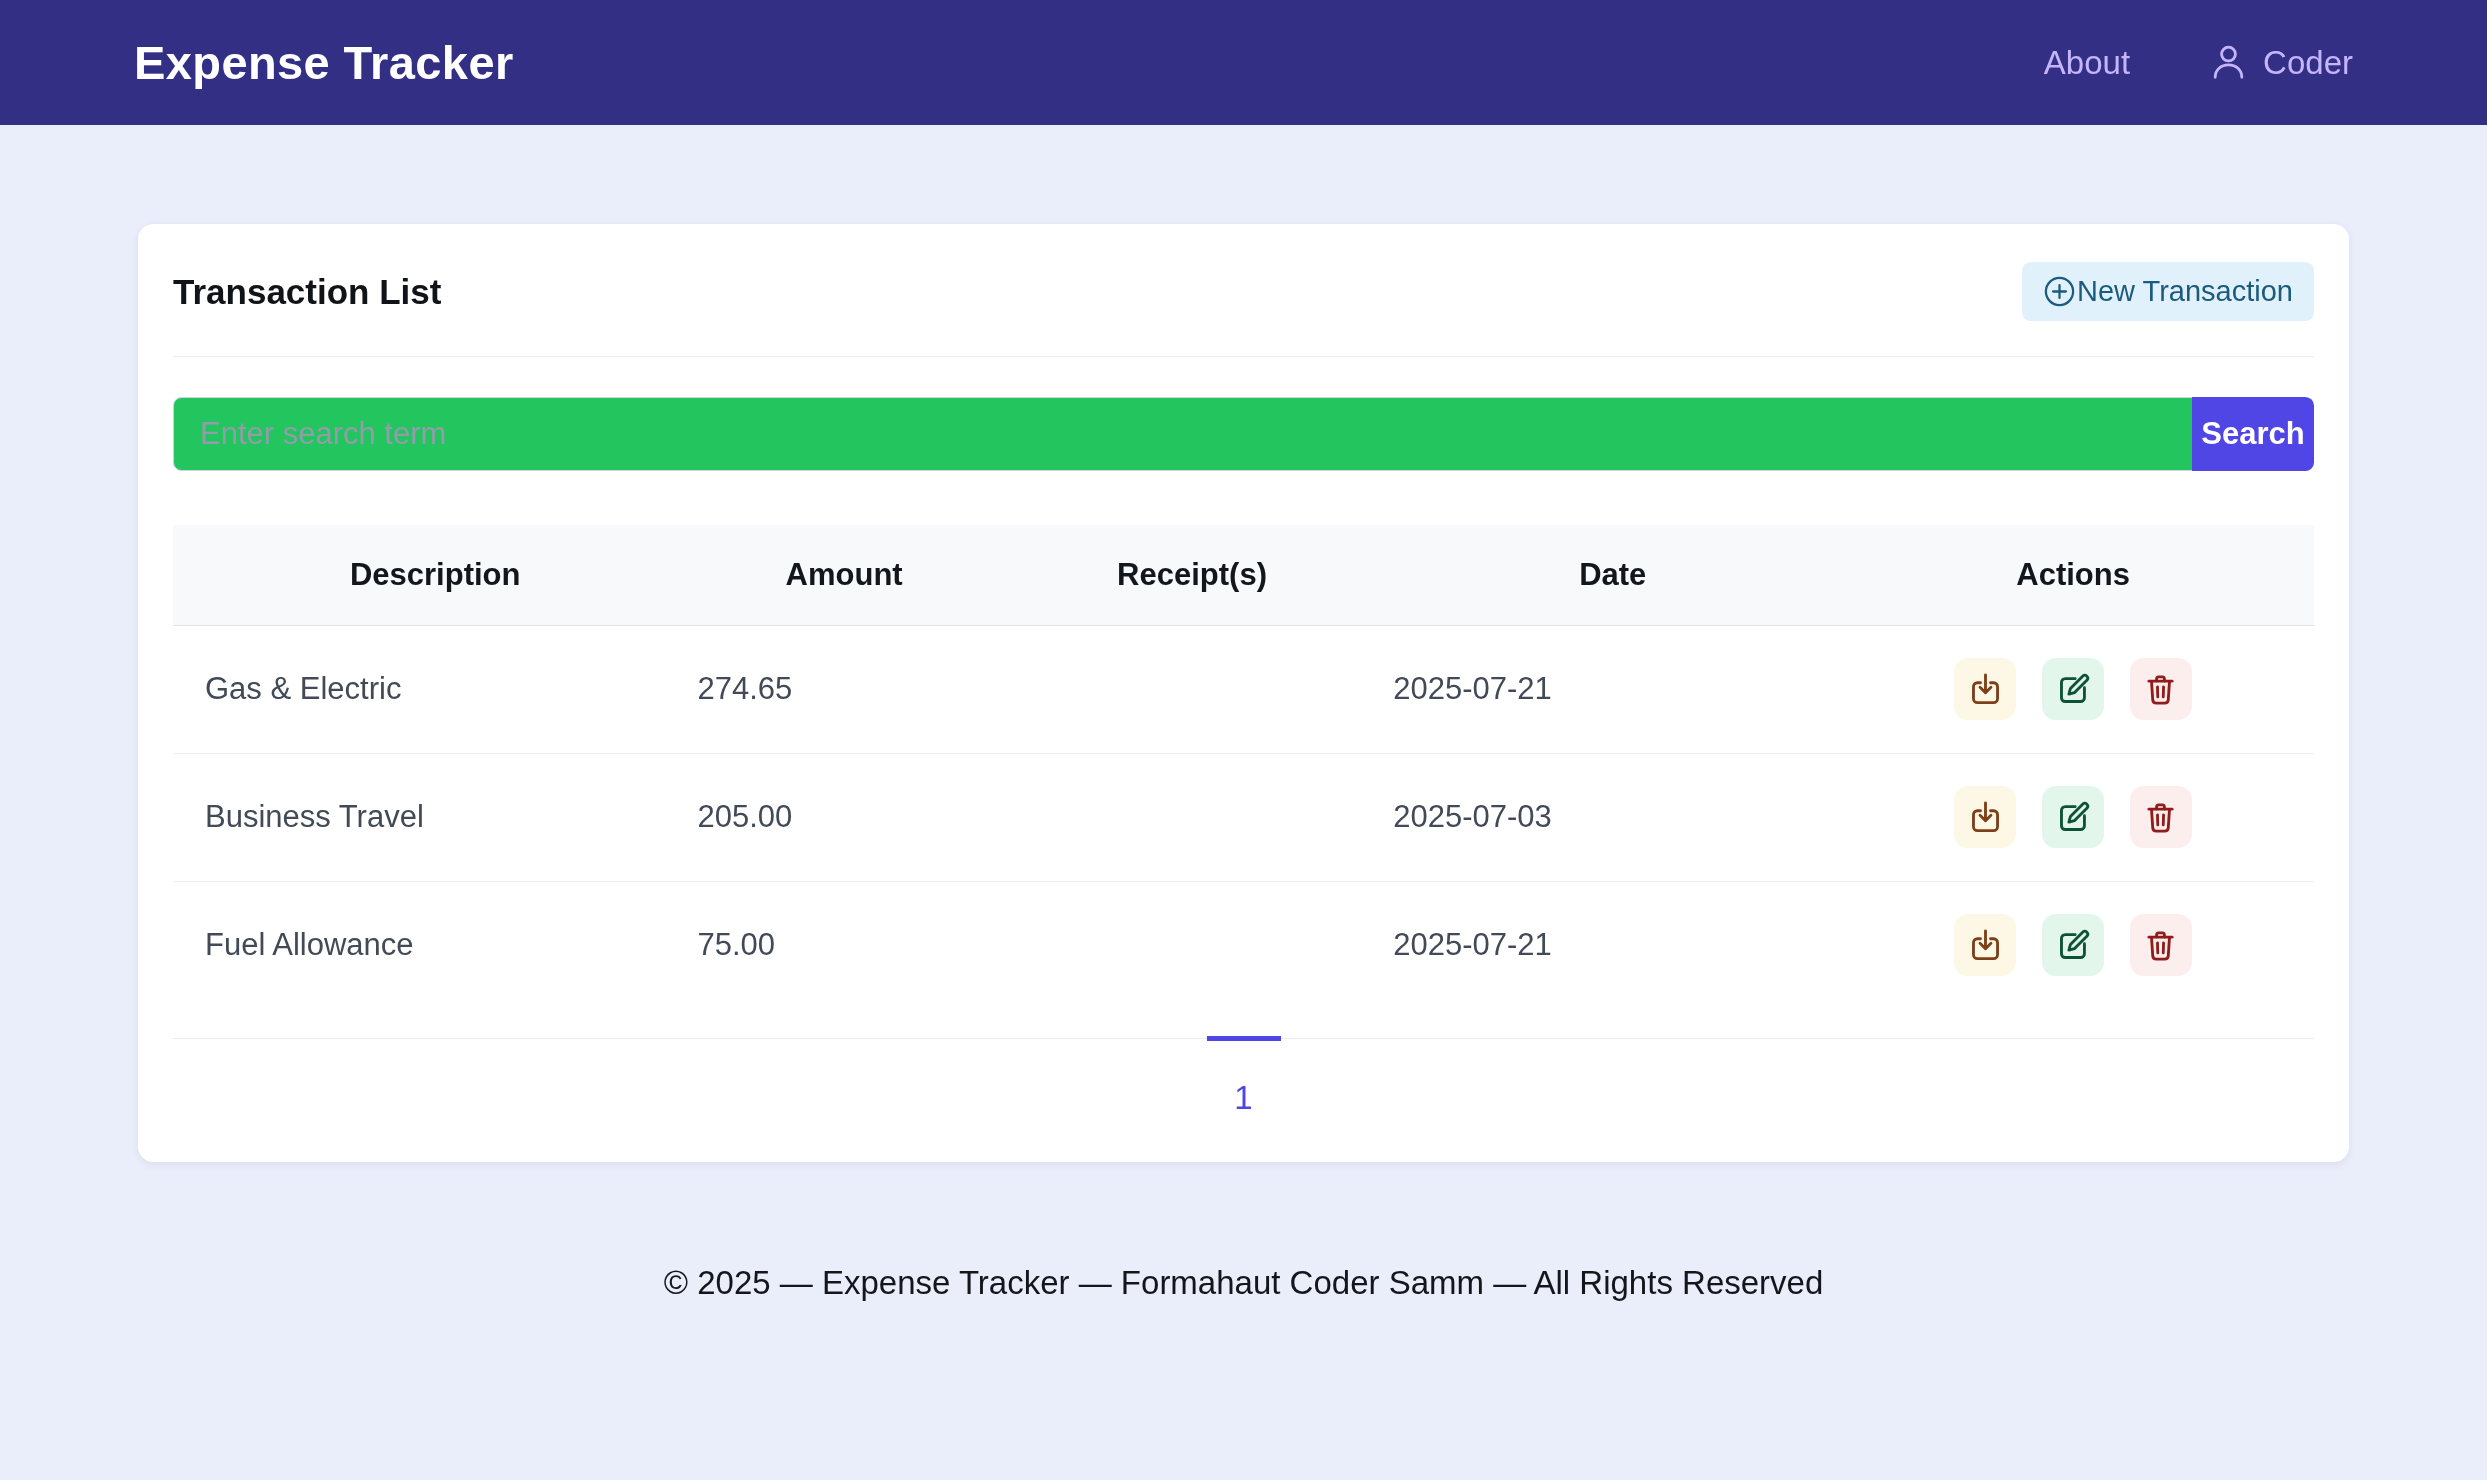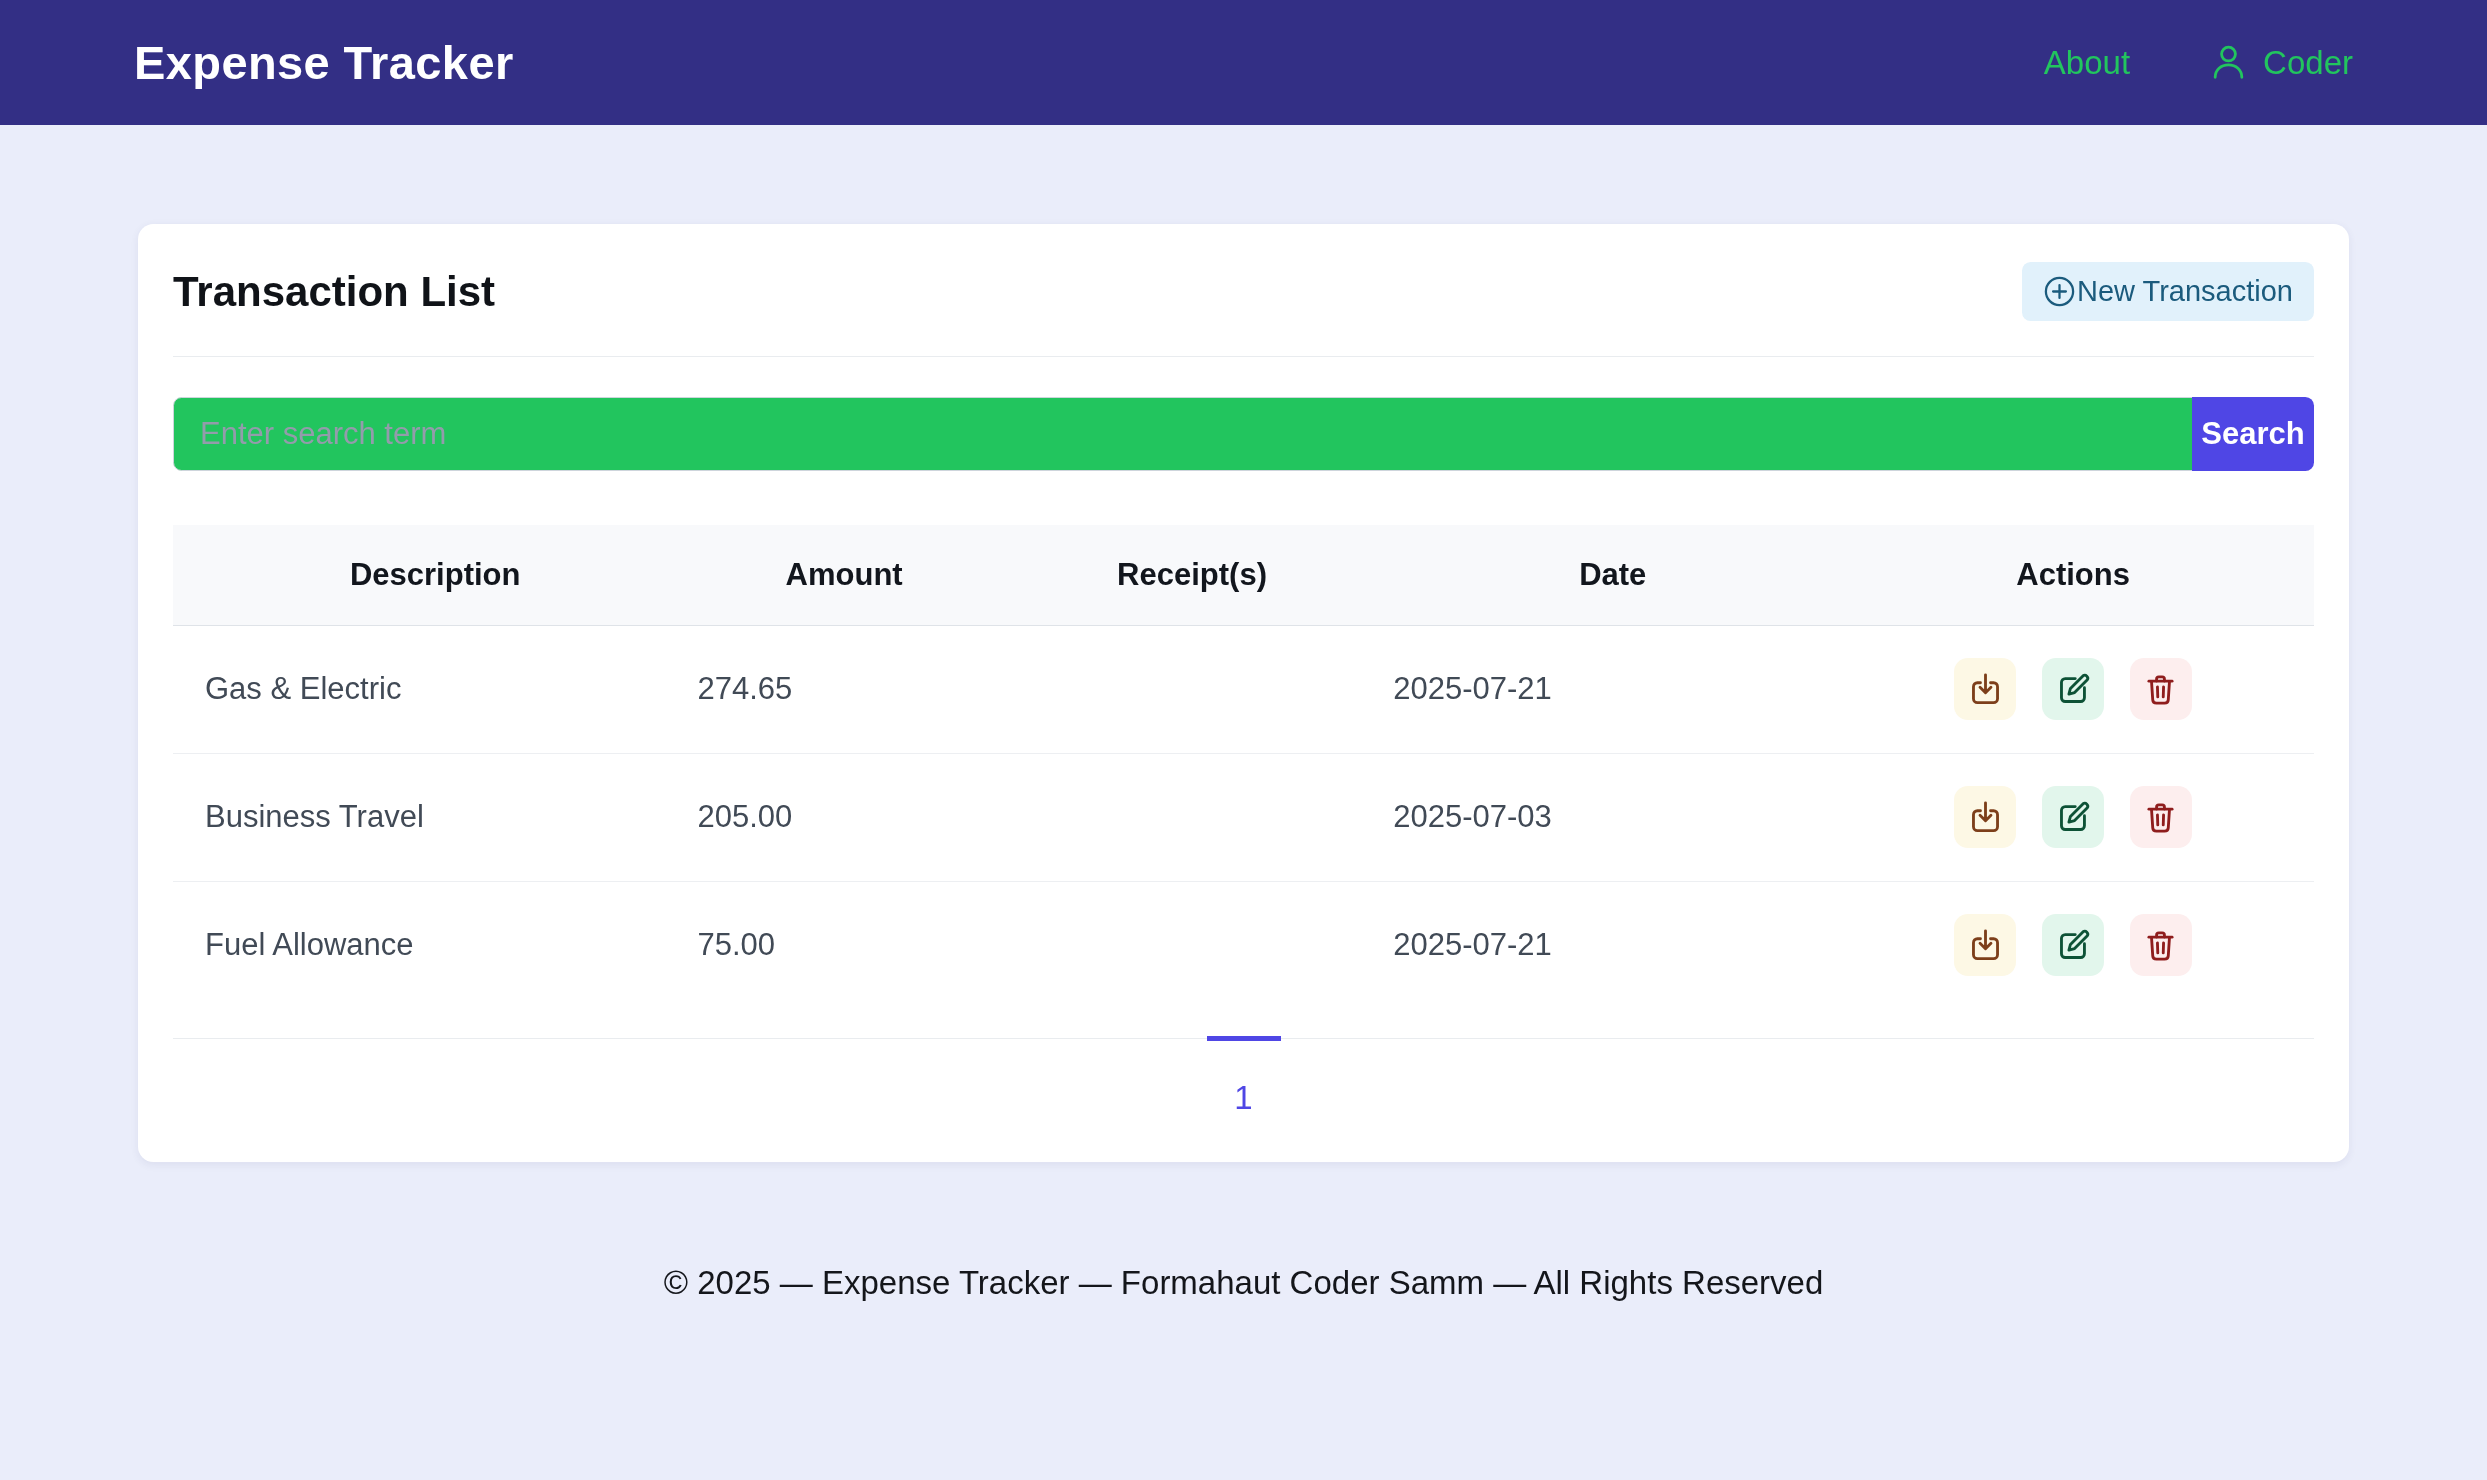--- a/index.html
+++ b/index.html
@@ -28,31 +28,31 @@
     font-family:"Liberation Sans", sans-serif;
   }
   
   .navbar{
     height:125px;background:var(--navbar-bg);
     display:flex;align-items:center;justify-content:space-between;
     padding:0 134px;
   }
   .brand{color:#ffffff;font-size:47px;font-weight:bold;letter-spacing:0.4px;}
   .nav-right{display:flex;align-items:center;gap:78px;}
-  .nav-link{color:#22c55e;font-size:33px;text-decoration:none;display:flex;align-items:center;gap:14px;cursor:pointer;}
+  .nav-link{color:#c4b5fd;font-size:33px;text-decoration:none;display:flex;align-items:center;gap:14px;cursor:pointer;}
   .nav-link svg{width:41px;height:41px;}
   
   .card{
     width:2211px;margin:99px auto 0;
     background:#ffffff;border-radius:15.5px;
     box-shadow:0 2.6px 8.6px rgba(45,45,100,.07);
     padding:38px 35px 45px;
   }
   .card-head{display:flex;align-items:center;justify-content:space-between;}
-  .card-title{margin:0;font-size:42px;font-weight:bold;color:#101318;}
+  .card-title{margin:0;font-size:35px;font-weight:bold;color:#101318;}
   .new-btn{
     display:inline-flex;align-items:center;gap:1px;
     height:59px;padding:0 21px;border:none;border-radius:8.6px;
     background:var(--new-btn-bg);color:var(--new-btn-text);
     font-size:29px;font-family:inherit;cursor:pointer;
   }
   .new-btn svg{width:33px;height:33px;}
   .head-divider{border:none;border-top:1.7px solid var(--border-light);margin:35px 0 0;}
   
   .search-group{display:flex;margin-top:40px;height:74px;}

